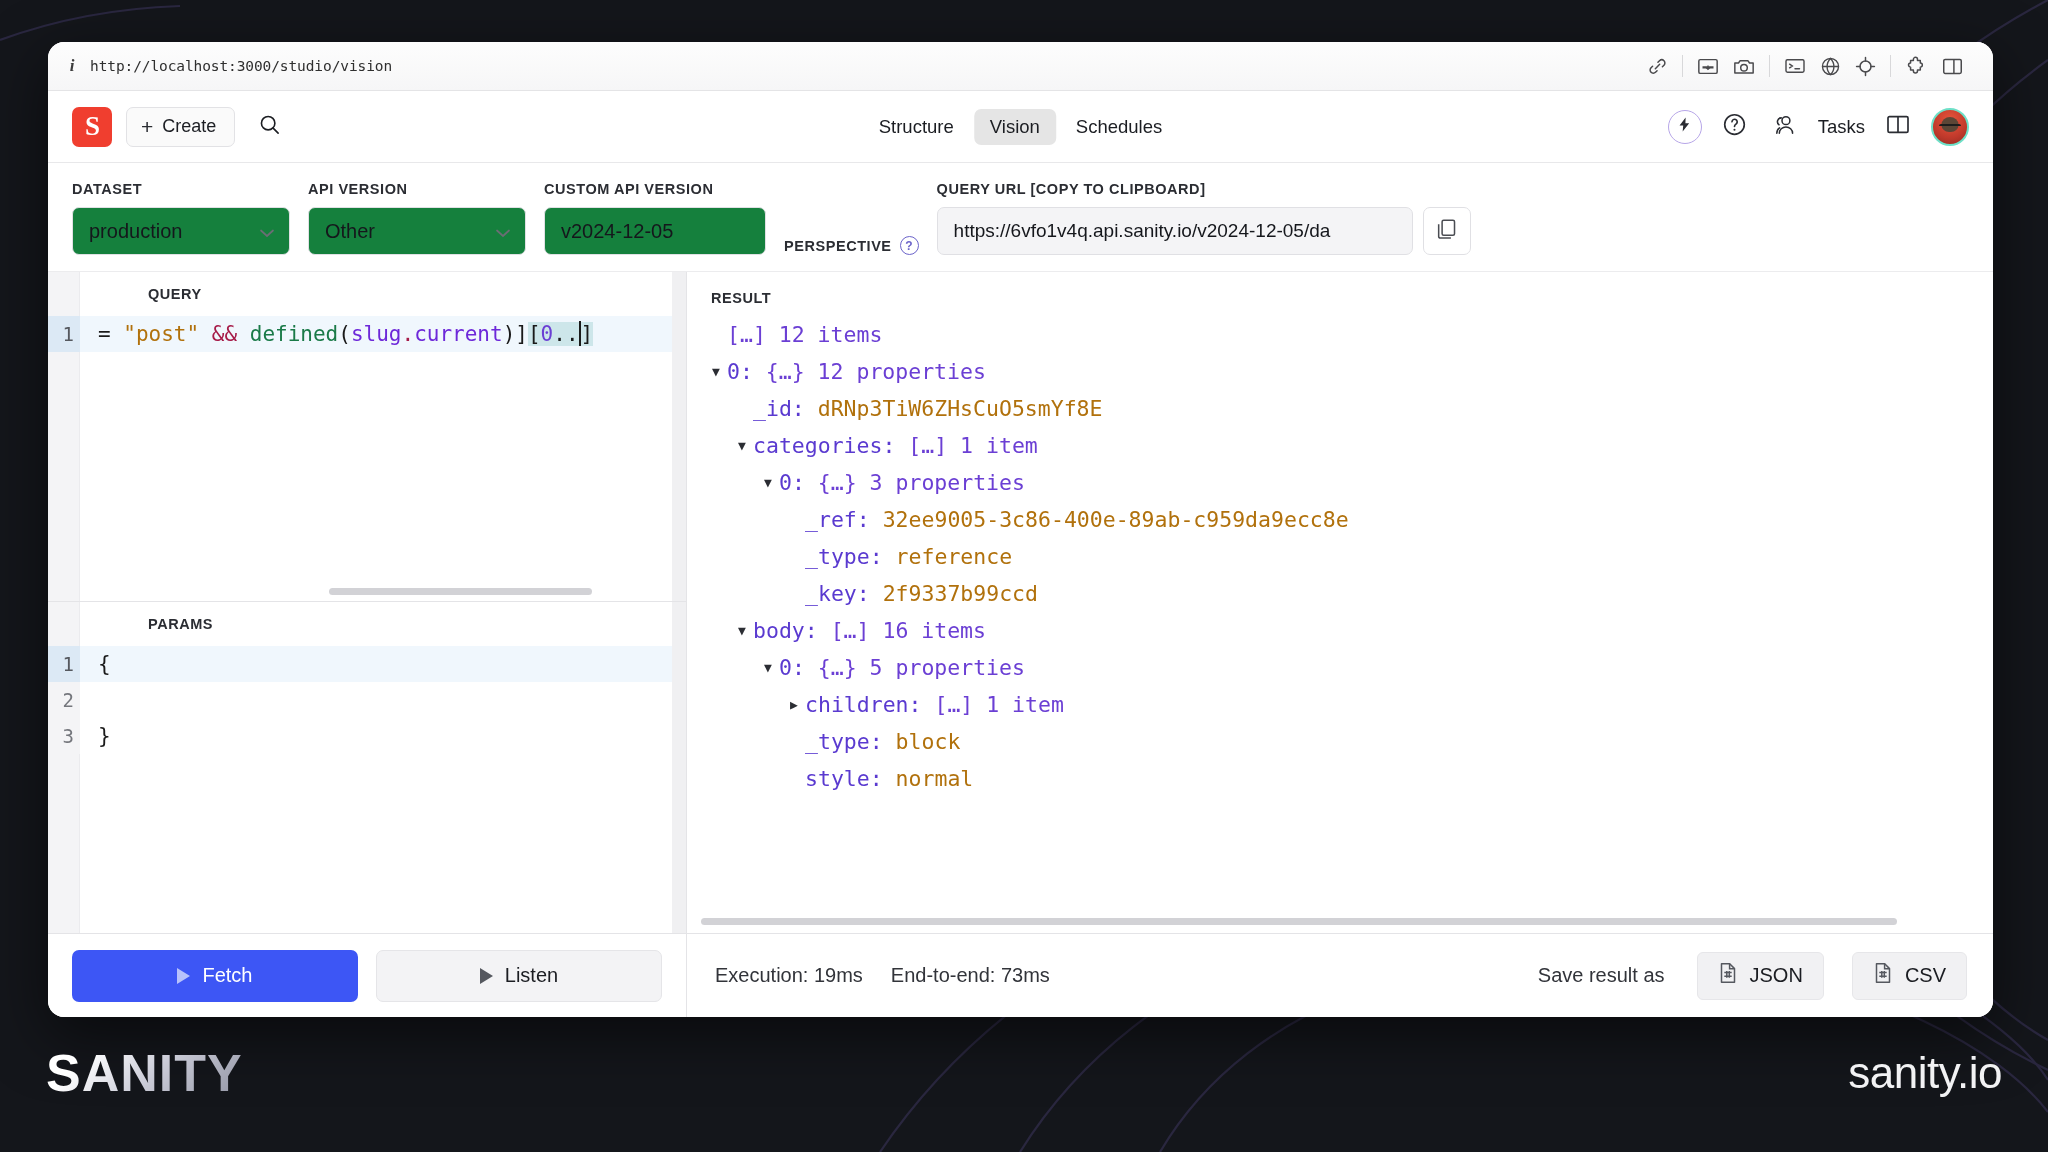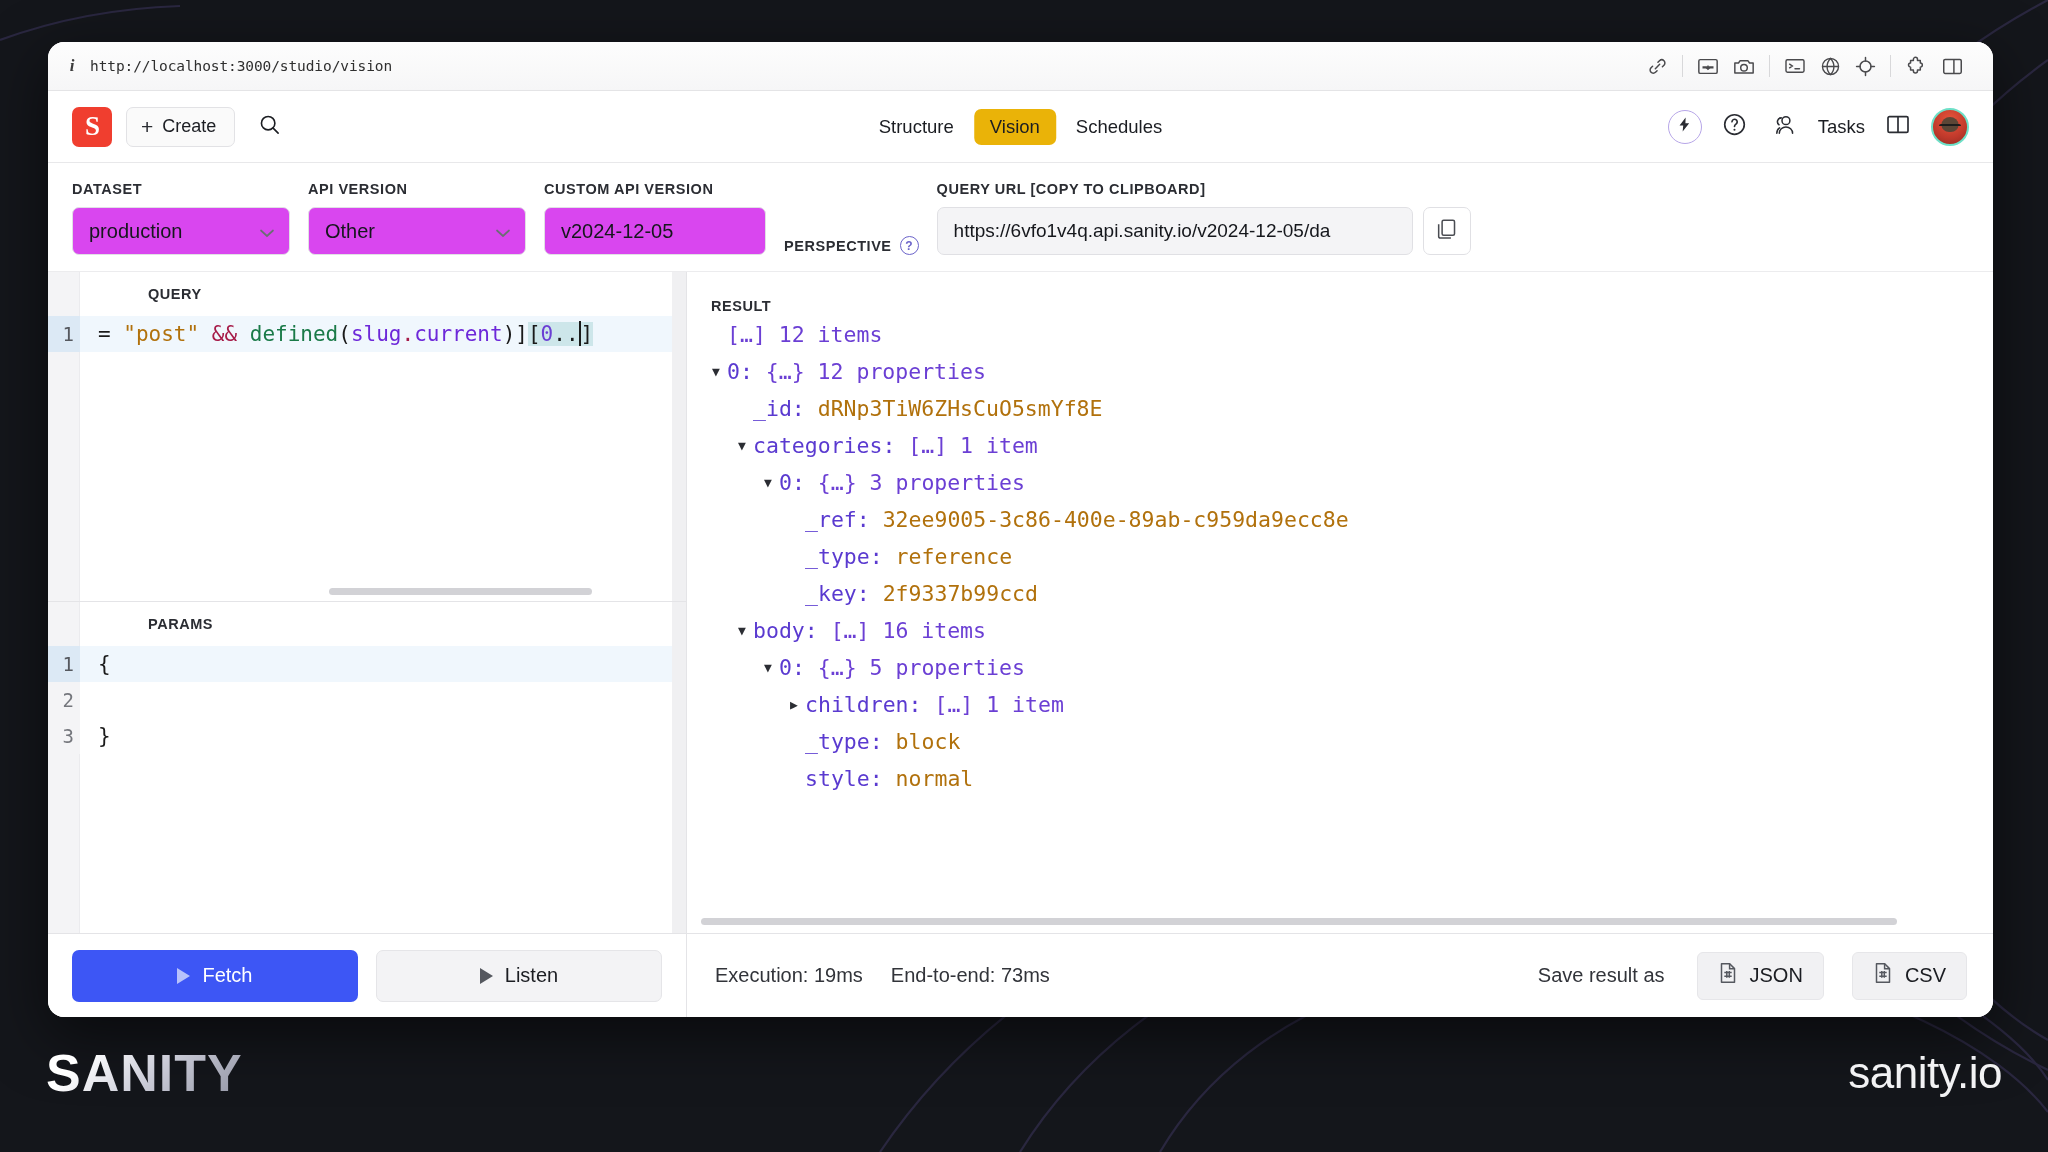--- a/index.html
+++ b/index.html
@@ -121,21 +121,21 @@
   }
   .nav-tab {
     height: 36px;
     padding: 0 16px;
     display: flex; align-items: center;
     border-radius: 7px;
     font-size: 18.5px;
     color: #1b1d22;
     cursor: pointer;
   }
-  .nav-tab.active { background: #eab308; font-weight: 400; }
+  .nav-tab.active { background: #e5e5e5; font-weight: 400; }
 
   .hdr-right { margin-left: auto; display: flex; align-items: center; gap: 16px; }
   .icon-btn { width: 34px; height: 34px; display: flex; align-items: center; justify-content: center; cursor: pointer; background: none; border: none; }
   .icon-btn.ring { border: 1.6px solid #b7a6e8; border-radius: 50%; }
   .tasks-label { font-size: 18.5px; color: #1b1d22; cursor: pointer; }
   .avatar {
     width: 38px; height: 38px; border-radius: 50%;
     border: 2px solid #6ee0c8;
     background: radial-gradient(circle at 50% 30%, #e8553c 0%, #c0392b 60%, #8e2c22 100%);
     position: relative; overflow: hidden; cursor: pointer;
@@ -176,21 +176,21 @@
     width: 19px; height: 19px; border-radius: 50%;
     border: 1.5px solid #6b63c9;
     color: #6b63c9; font-size: 12px; font-weight: bold;
     display: flex; align-items: center; justify-content: center;
     cursor: pointer;
   }
   .opt-control {
     height: 48px;
     border: 1px solid #e0e0e4;
     border-radius: 7px;
-    background: #d946ef;
+    background: #15803d;
     display: flex; align-items: center;
     padding: 0 14px 0 16px;
     font-size: 20px;
     color: #15171c;
     gap: 10px;
     cursor: pointer;
   }
   .opt-control.readonly { background: #f4f4f6; cursor: text; }
   .opt-control .val { flex: 1; overflow: hidden; white-space: nowrap; }
   .opt-control .val.url { font-size: 19px; text-overflow: clip; }
@@ -278,21 +278,21 @@
     background: #d2d2d6; border-radius: 4px;
   }
   .vscroll-strip {
     position: absolute; right: 0; top: 0; bottom: 0; width: 14px;
     background: #f0f0f2;
   }
 
   
   .result-wrap { flex: 1; position: relative; overflow: hidden; min-height: 0; background: #fff; }
   .result-caption {
-    position: absolute; left: 24px; top: 26px;
+    position: absolute; left: 24px; top: 18px;
     font-size: 14.5px; font-weight: bold; letter-spacing: .55px; color: #2b2d33;
   }
   .result-tree {
     position: absolute; left: 18px; right: 0; top: 44px; bottom: 0;
     font-family: "DejaVu Sans Mono", monospace;
     font-size: 21.5px;
     line-height: 37px;
     overflow: hidden;
   }
   .rrow { display: flex; align-items: flex-start; height: 37px; white-space: nowrap; }

